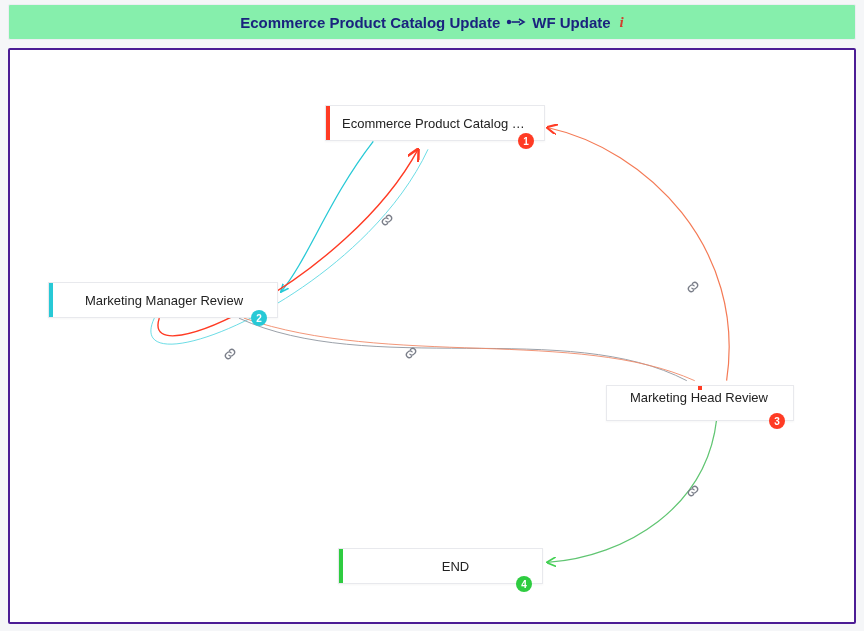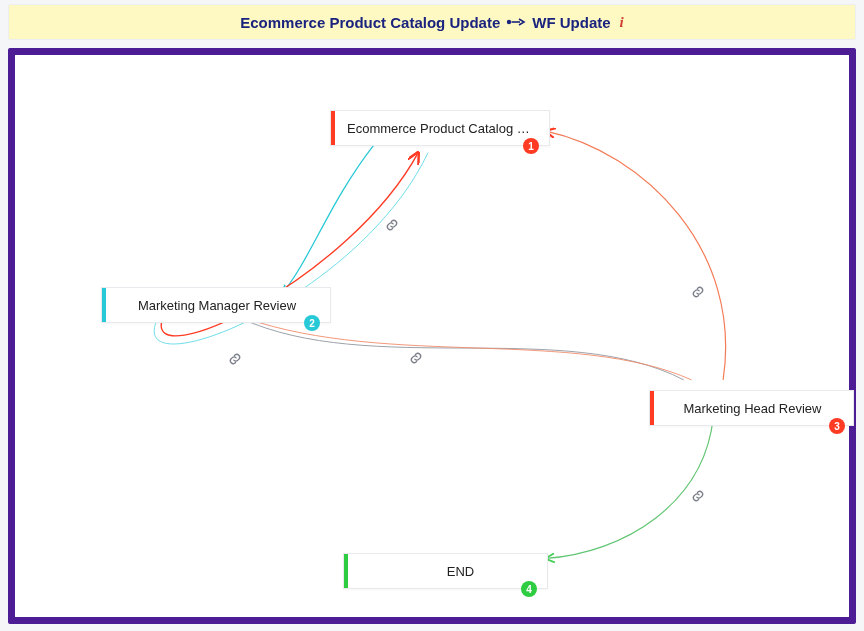--- a/index.html
+++ b/index.html
@@ -10,21 +10,21 @@
     font-family: -apple-system, BlinkMacSystemFont, "Segoe UI", Arial, sans-serif;
     background: #f5f6f8;
     overflow: hidden;
   }
   .header-bar {
     position: absolute;
     left: 8px;
     top: 4px;
     width: 848px;
     height: 36px;
-    background: #fef9c3;
+    background: #86efac;
     border: 1px solid #eceef2;
     border-radius: 2px;
     box-shadow: 0 0 0 rgba(0,0,0,0);
     display: flex;
     align-items: center;
     justify-content: center;
     box-sizing: border-box;
   }
   .header-title {
     color: #1a237e;
@@ -44,21 +44,21 @@
     font-size: 15px;
     margin-left: 3px;
   }
   .canvas {
     position: absolute;
     left: 8px;
     top: 48px;
     width: 848px;
     height: 576px;
     background: #fff;
-    border: 7px solid #4c1d95;
+    border: 2px solid #4c1d95;
     border-radius: 2px;
     box-sizing: border-box;
   }
   .node {
     position: absolute;
     background: #fff;
     border: 1px solid #e8e9ed;
     box-shadow: 0 1px 2px rgba(0,0,0,0.04);
     box-sizing: border-box;
     display: flex;
@@ -153,27 +153,27 @@
 
     <path d="M 710 372 C 700 460, 620 510, 540 516" fill="none" stroke="#4fbf63" stroke-width="1.2" marker-end="url(#arr-green)" opacity="0.9"></path>
   </svg>
 
   <div class="node" style="left:315px; top:55px; width:220px; height:36px;">
     <div class="stripe" style="background:#ff3b24"></div>
     <div class="label">Ecommerce Product Catalog Up…</div>
     <div class="badge" style="right:10px; background:#ff3b24">1</div>
   </div>
 
-  <div class="node" style="left:38px; top:232px; width:230px; height:36px;margin-left:48px;">
+  <div class="node" style="left:38px; top:232px; width:230px; height:36px;">
     <div class="stripe" style="background:#27c9d6"></div>
     <div class="label">Marketing Manager Review</div>
     <div class="badge" style="right:10px; background:#27c9d6">2</div>
   </div>
 
-  <div class="node" style="left:634px; top:335px; width:205px; height:36px;">
+  <div class="node" style="left:596px; top:335px; width:188px; height:36px;flex-direction:column;">
     <div class="stripe" style="background:#ff3b24"></div>
     <div class="label">Marketing Head Review</div>
     <div class="badge" style="right:8px; background:#ff3b24">3</div>
   </div>
 
   <div class="node" style="left:328px; top:498px; width:205px; height:36px;gap:28px;">
     <div class="stripe" style="background:#2ecc40"></div>
     <div class="label">END</div>
     <div class="badge" style="right:10px; background:#2ecc40">4</div>
   </div>

